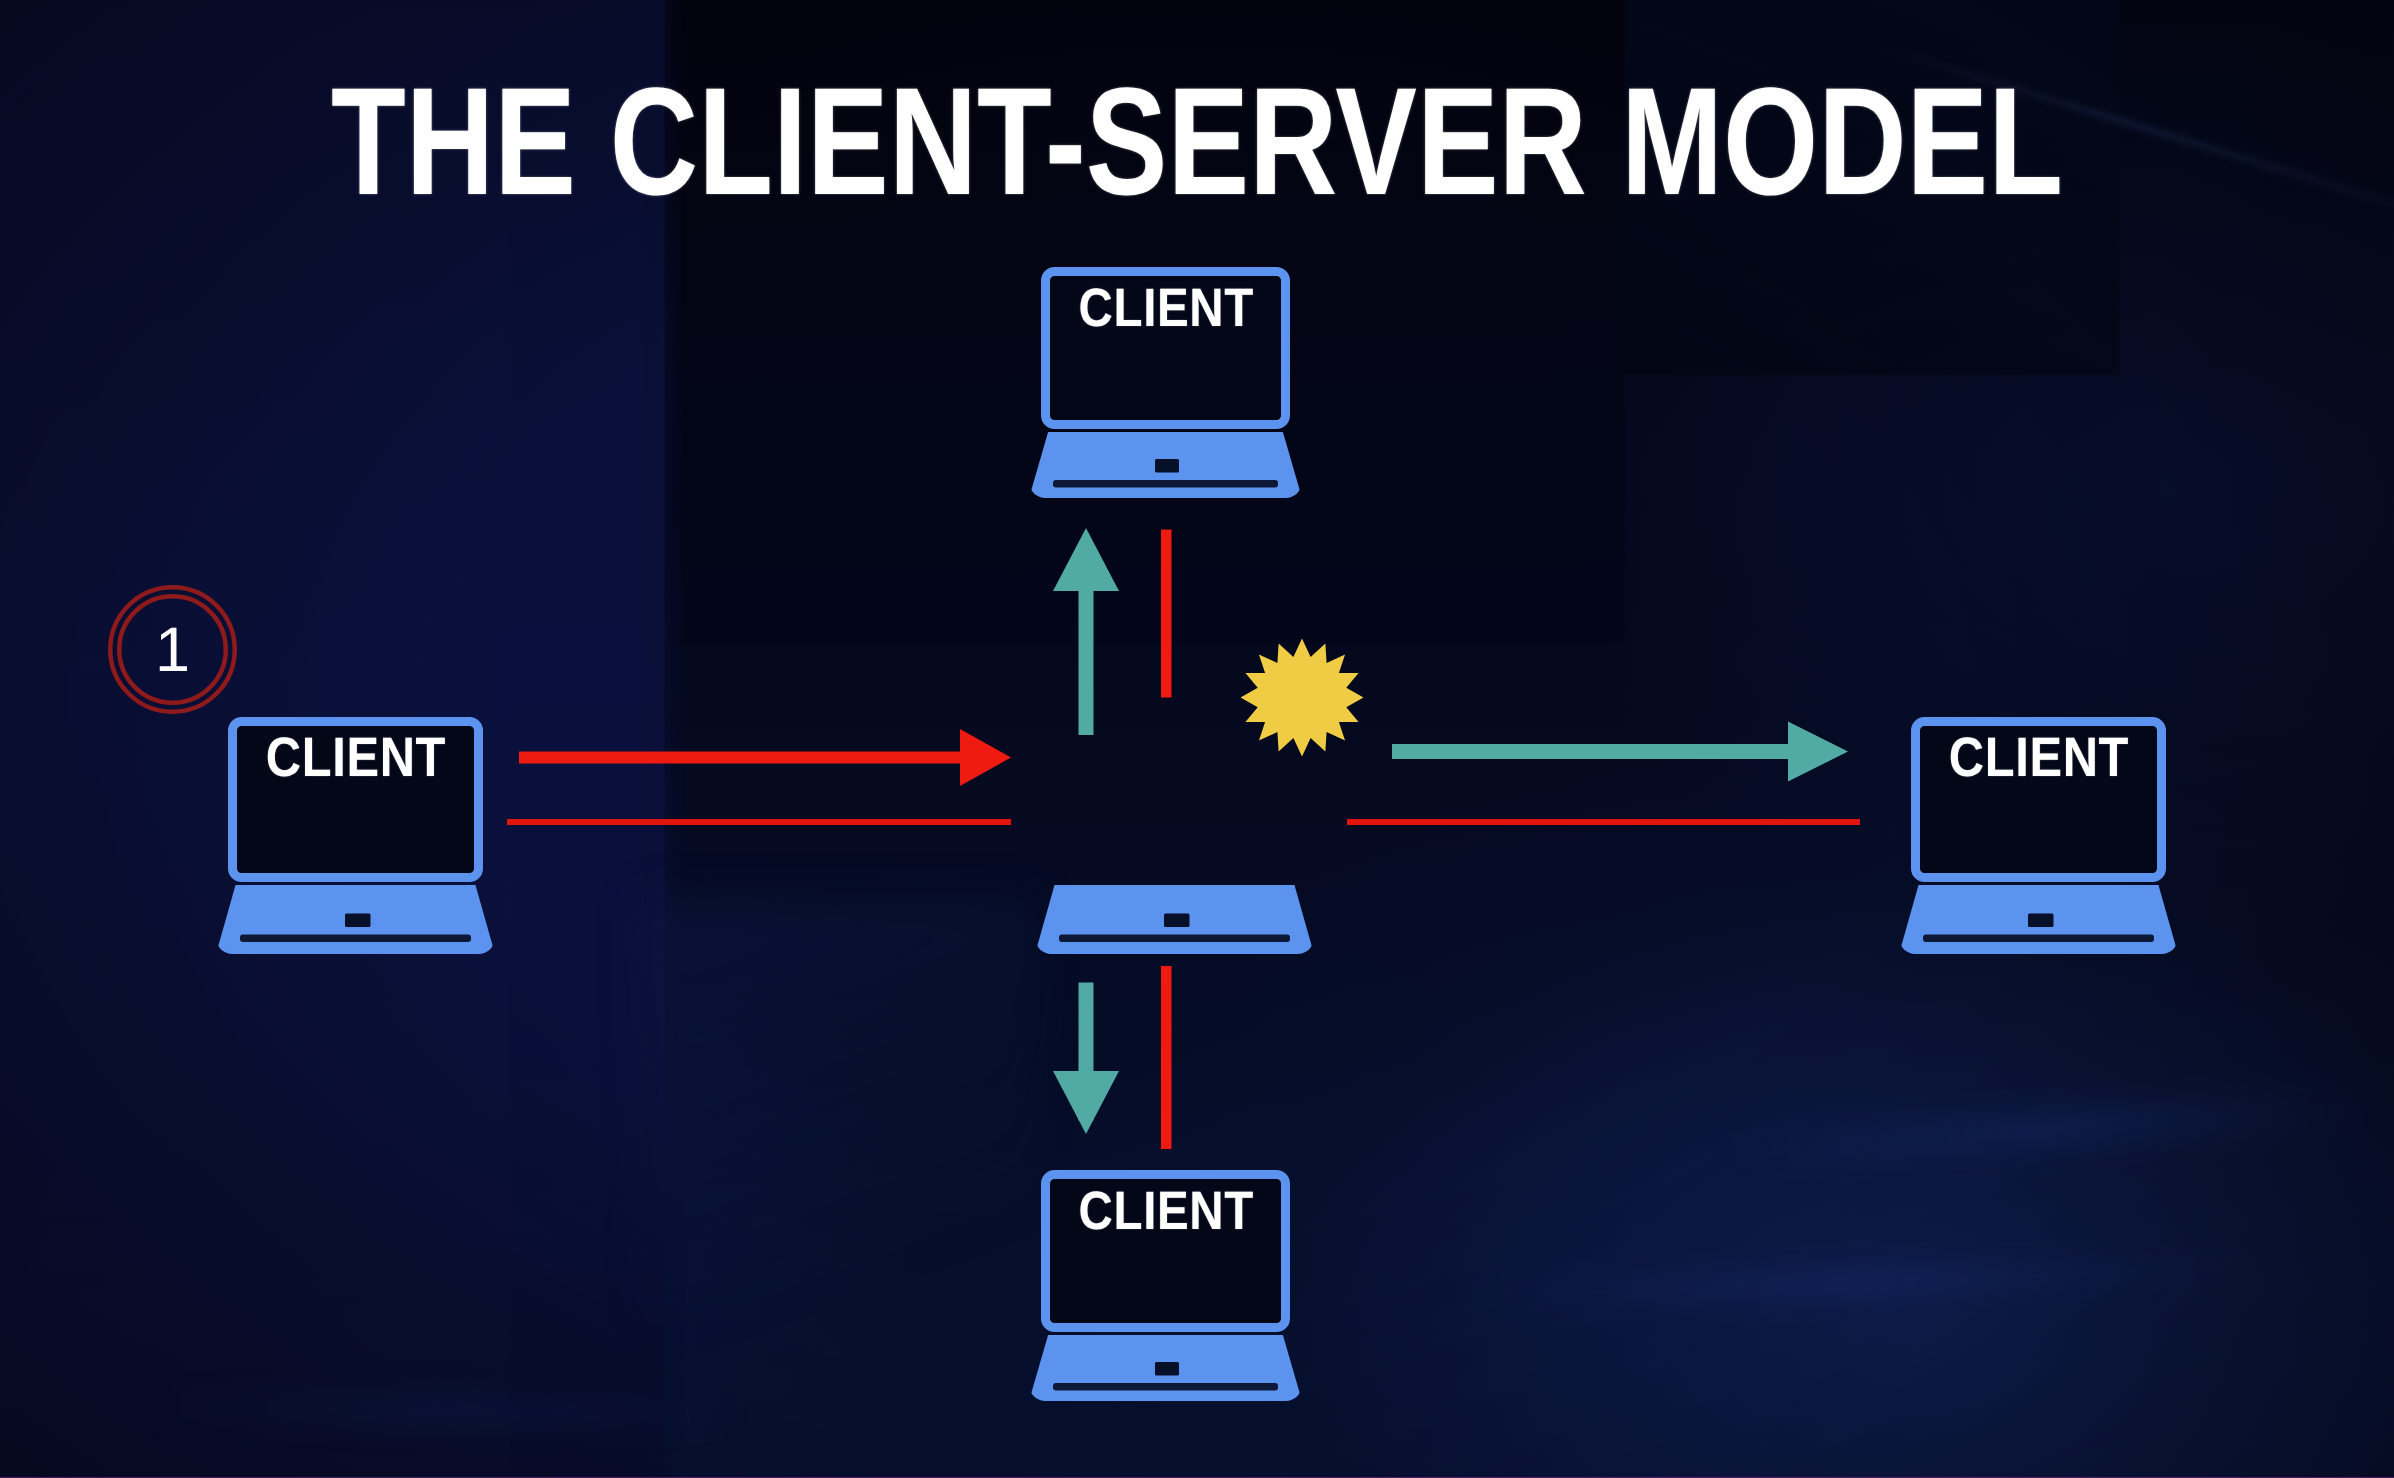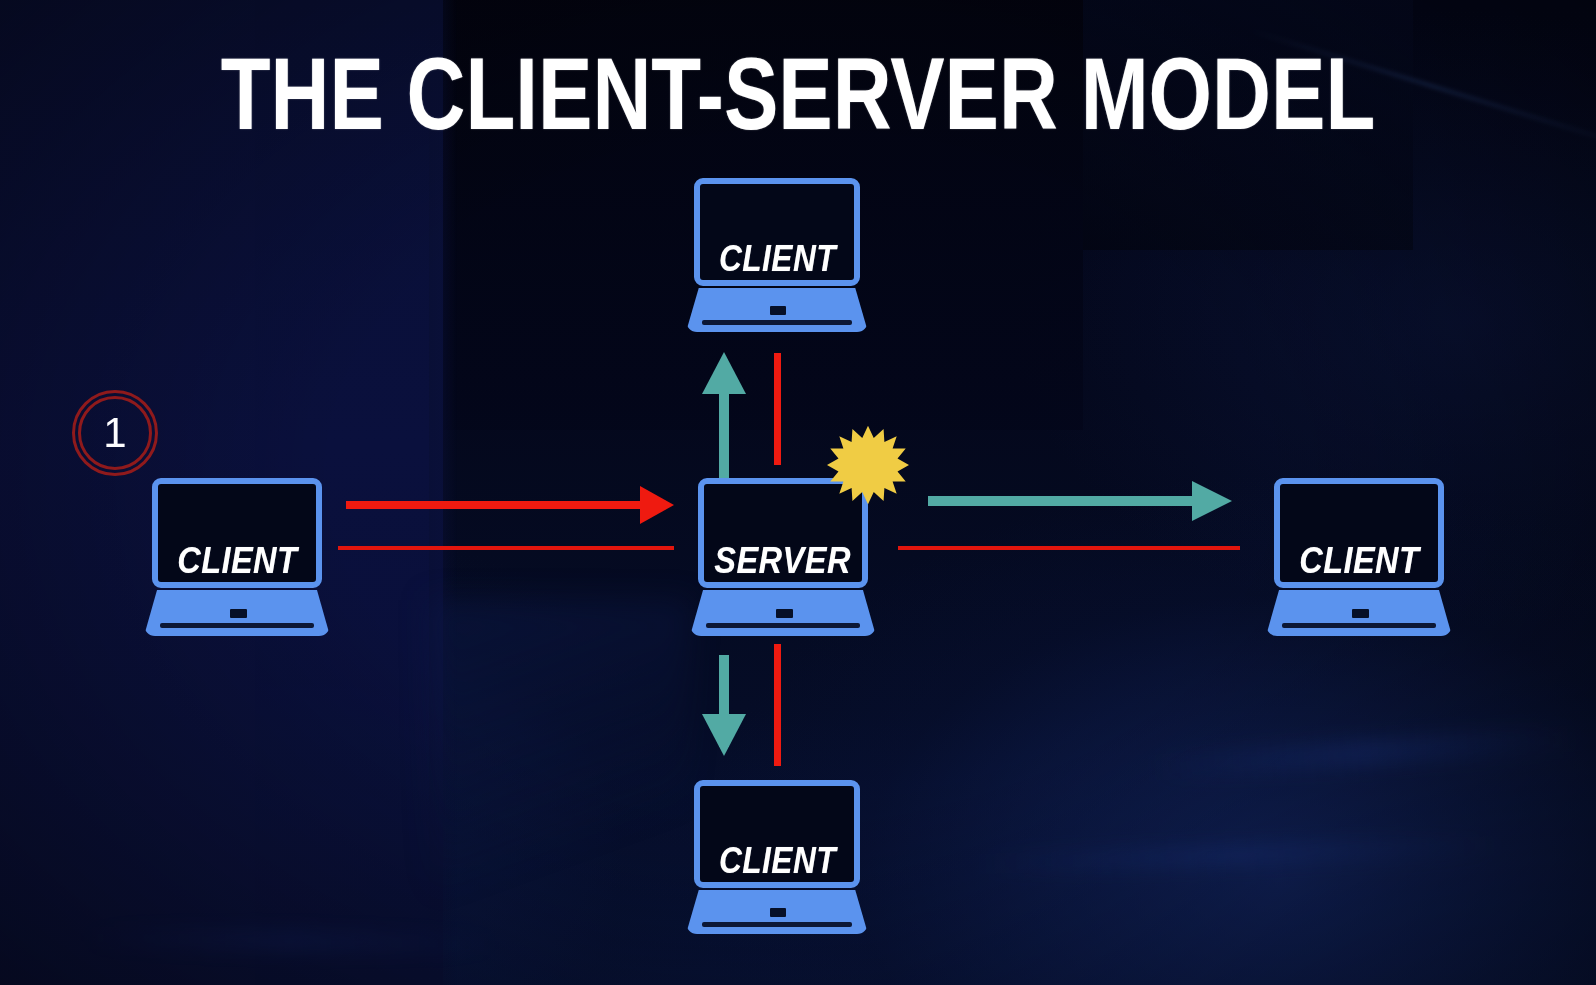--- a/index.html
+++ b/index.html
@@ -123,24 +123,23 @@
 
   
   .device { position: absolute; }
   .device .screen {
     position: absolute; left: 0; top: 0;
     box-sizing: border-box;
     border: 6px solid #5b93ee;
     border-radius: 9px;
     background: #030718;
     display: flex;
-    align-items: flex-end;
+    align-items: flex-start;
     justify-content: center;
     overflow: hidden;
-    font-style: italic;
   }
   .device .screen .label {
     color: #ffffff;
     font-weight: 700;
     letter-spacing: 0.5px;
     transform: scaleX(0.88);
     white-space: nowrap;
     text-shadow: 0 0 1px rgba(255,255,255,0.4);
   }
   .device .base {
@@ -262,23 +261,20 @@
       <span class="label" style="font-size:37px;">CLIENT</span>
     </div>
     <div class="base" style="left:0; top:112px; width:186px; height:46px;
          clip-path: polygon(7% 0%, 93% 0%, 100% 100%, 0% 100%);">
       <div class="trackpad" style="left:86px; top:19px; width:17px; height:9px;"></div>
       <div class="hinge-line" style="left:16px; top:33px; width:154px; height:5px;"></div>
     </div>
   </div>
 
   <div class="device" style="left:690px; top:478px; width:186px; height:156px;">
-    <div class="screen" style="left:8px; top:0; width:170px; height:110px;">
-      <span class="label" style="font-size:37px;">SERVER</span>
-    </div>
     <div class="base" style="left:0; top:112px; width:186px; height:46px;
          clip-path: polygon(7% 0%, 93% 0%, 100% 100%, 0% 100%);">
       <div class="trackpad" style="left:86px; top:19px; width:17px; height:9px;"></div>
       <div class="hinge-line" style="left:16px; top:33px; width:154px; height:5px;"></div>
     </div>
   </div>
 
   <div class="device" style="left:1266px; top:478px; width:186px; height:156px;">
     <div class="screen" style="left:8px; top:0; width:170px; height:110px;">
       <span class="label" style="font-size:37px;">CLIENT</span>

